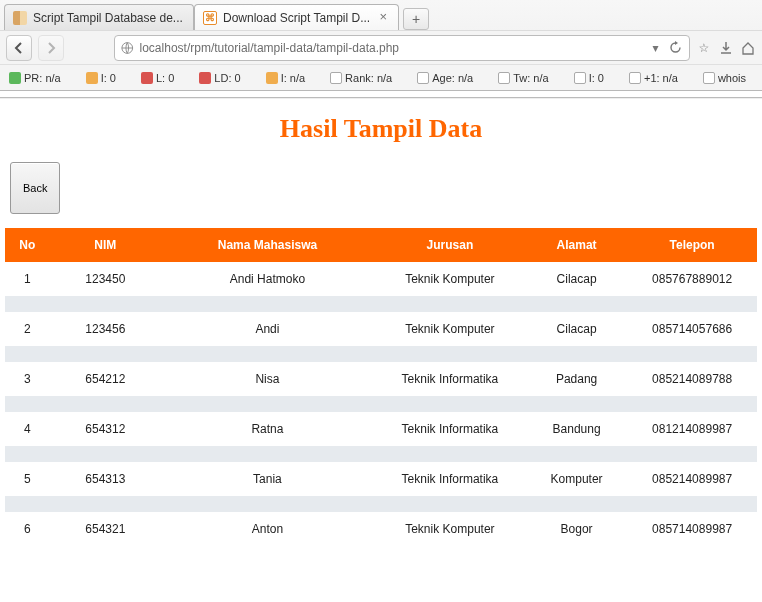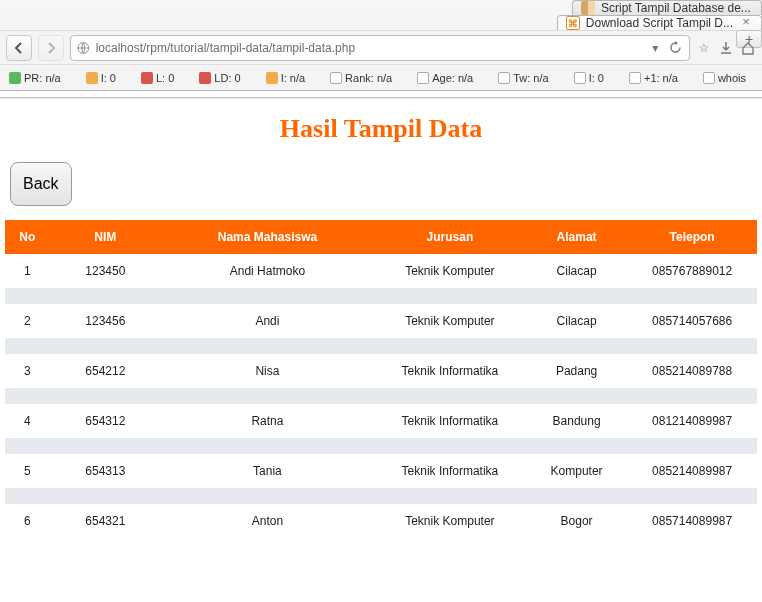--- a/index.html
+++ b/index.html
@@ -1,50 +1,50 @@
 <!DOCTYPE html>
 <html><head>
 <meta charset="utf-8">
 <style>
   * { box-sizing: border-box; margin: 0; padding: 0; }
   body { font-family: "Segoe UI", Tahoma, sans-serif; font-size: 12px; background: #fff; width: 762px; height: 602px; overflow: hidden; }
 
   
   .chrome { background: linear-gradient(#f7f7f7,#ececec); border-bottom: 1px solid #b8b8b8; }
-  .tabstrip { display: flex; align-items: flex-end; height: 30px; padding-left: 4px; gap: 0; flex-direction: column; }
+  .tabstrip { display: flex; align-items: flex-end; height: 30px; padding-left: 4px; gap: 0; }
   .tab { display: flex; align-items: center; height: 26px; min-width: 190px; max-width: 210px; padding: 0 8px; border: 1px solid #b5b5b5; border-bottom: none; border-radius: 4px 4px 0 0; background: linear-gradient(#f2f2f2,#e4e4e4); font-size: 12px; color: #333; gap: 6px; }
   .tab.active { background: linear-gradient(#fff,#f6f6f6); }
   .tab .favicon { width: 14px; height: 14px; flex: 0 0 14px; }
   .tab .title { flex: 1; white-space: nowrap; overflow: hidden; text-overflow: ellipsis; }
   .tab .close { width: 14px; height: 14px; color: #777; font-size: 13px; text-align: center; line-height: 12px; }
   .newtab { width: 26px; height: 22px; margin-left: 4px; border: 1px solid #c0c0c0; border-radius: 3px; background: linear-gradient(#fafafa,#e8e8e8); display: flex; align-items: center; justify-content: center; color: #666; font-size: 14px; }
 
   .toolbar { display: flex; align-items: center; height: 34px; padding: 4px 6px; gap: 6px; background: #f4f4f4; border-top: 1px solid #dcdcdc; }
   .navbtn { width: 26px; height: 26px; border: 1px solid #c9c9c9; border-radius: 4px; background: linear-gradient(#fff,#ececec); display: flex; align-items: center; justify-content: center; color: #555; }
   .navbtn.disabled { opacity: .4; }
   .urlbar, .searchbar { display: flex; align-items: center; height: 26px; border: 1px solid #bcbcbc; border-radius: 4px; background: #fff; padding: 0 6px; gap: 6px; }
-  .urlbar { flex: 1; }
+  .urlbar { flex: 1; margin-left: 44px; }
   .urlbar input, .searchbar input { border: none; outline: none; font-size: 12px; color: #666; width: 100%; font-style: normal; }
   .urlbar input { color: #6e6e6e; }
   .searchbar { width: 180px; }
   .searchbar input { color: #999; font-style: italic; }
   .globe { width: 14px; height: 14px; }
   .tb-icon { width: 16px; height: 16px; color: #777; display:flex; align-items:center; justify-content:center; }
 
   .bookmarks { display: flex; align-items: center; height: 26px; padding: 2px 6px; gap: 19px; background: #f4f4f4; border-top: 1px solid #e0e0e0; overflow: hidden; white-space: nowrap; }
   .bm { display: flex; align-items: center; gap: 3px; font-size: 11px; color: #333; padding: 2px 3px; }
   .bm .sq { width: 12px; height: 12px; border-radius: 2px; }
   .sq-red { background:#d9534f; } .sq-yel { background:#f0ad4e; } .sq-grn { background:#5cb85c; }
   .sq-white { background:#fff; border:1px solid #aaa; }
 
   
   .page { padding: 6px 0 0 0; }
   .page hr { height:1px; background:#bbb; border:none; box-shadow:0 1px 0 #eee; margin-bottom: 8px; }
   .page h2 { text-align:center; color:#ff6600; font-size:26px; font-weight:bold; font-family: "Times New Roman", serif; margin: 16px 0 18px; }
-  .backbtn { margin: 0 0 14px 10px; padding: 12px 12px; font-size: 16px; background: linear-gradient(#f7f7f7,#e3e3e3); border: 1px solid #999; border-radius: 8px; box-shadow: 0 1px 0 #fff inset; cursor:pointer; }
+  .backbtn { margin: 0 0 14px 10px; padding: 19px 12px; font-size: 11px; background: linear-gradient(#f7f7f7,#e3e3e3); border: 1px solid #999; border-radius: 3px; box-shadow: 0 1px 0 #fff inset; cursor:pointer; }
 
   .datatable { width: 752px; margin: 0 5px; border-collapse: collapse; font-size: 12px; }
   .datatable thead th { background:#ff6600; color:#fff; height: 34px; font-weight:bold; text-align:center; padding: 4px 8px; }
   .datatable tbody td { height: 34px; padding: 4px 8px; text-align:center; color:#222; }
   .datatable tbody tr.datarow { background:#fff; }
   .datatable tbody tr.gap td { background:#e6eaee; height: 16px; padding:0; }
   .datatable th:nth-child(1), .datatable td:nth-child(1){ width:44px; }
   .datatable th:nth-child(2), .datatable td:nth-child(2){ width:110px; }
   .datatable th:nth-child(3), .datatable td:nth-child(3){ width:210px; }
   .datatable th:nth-child(4), .datatable td:nth-child(4){ width:150px; }

